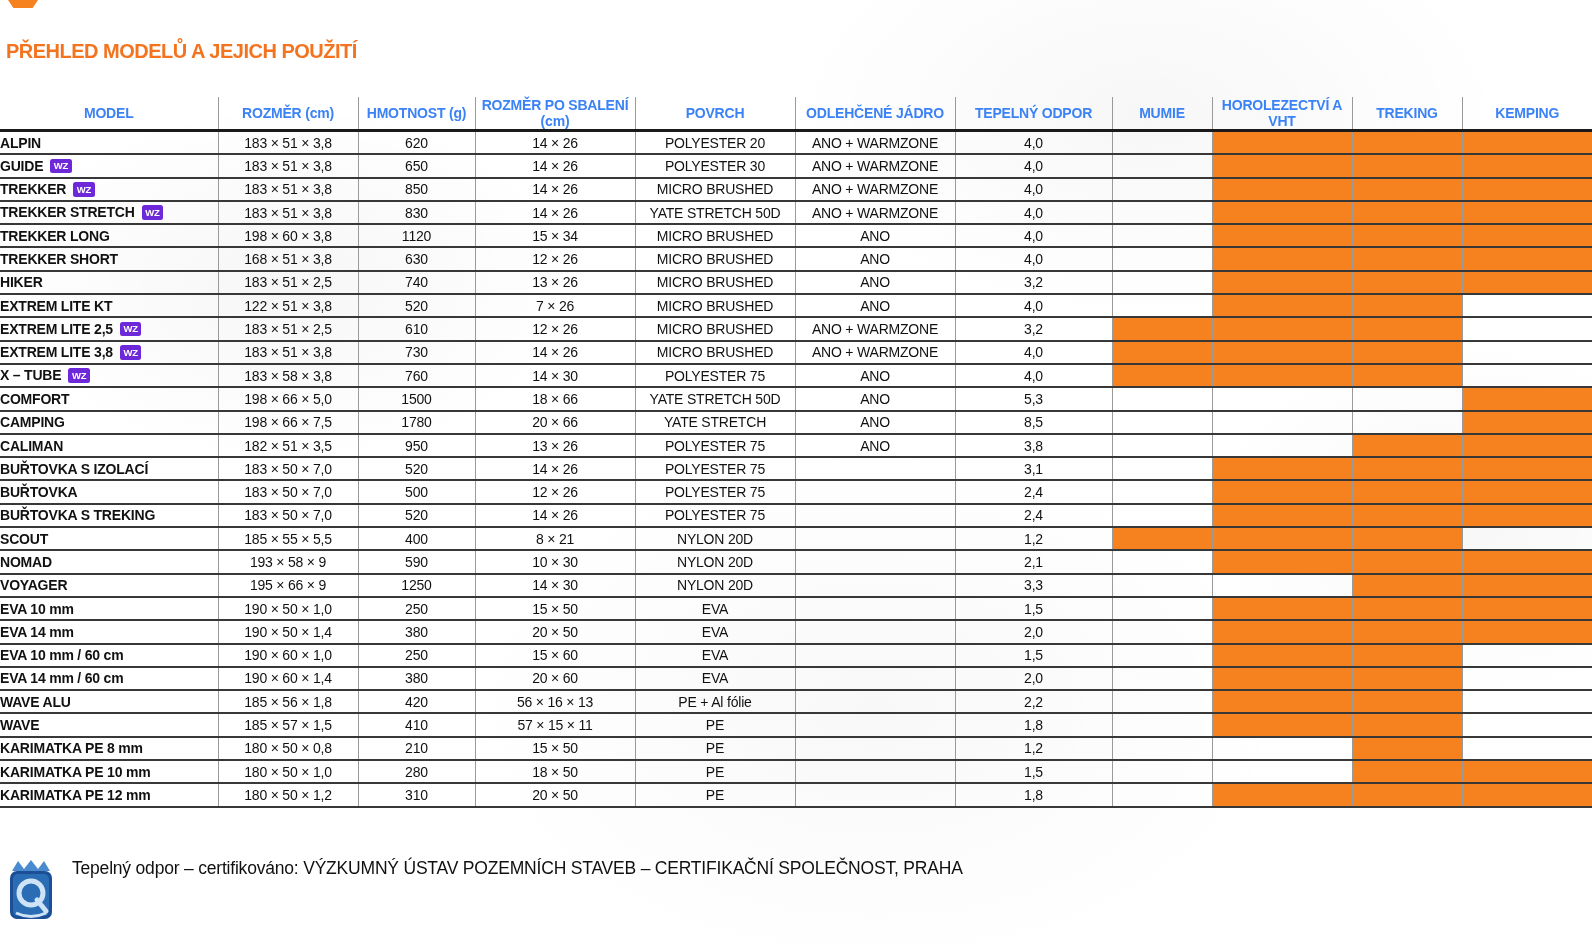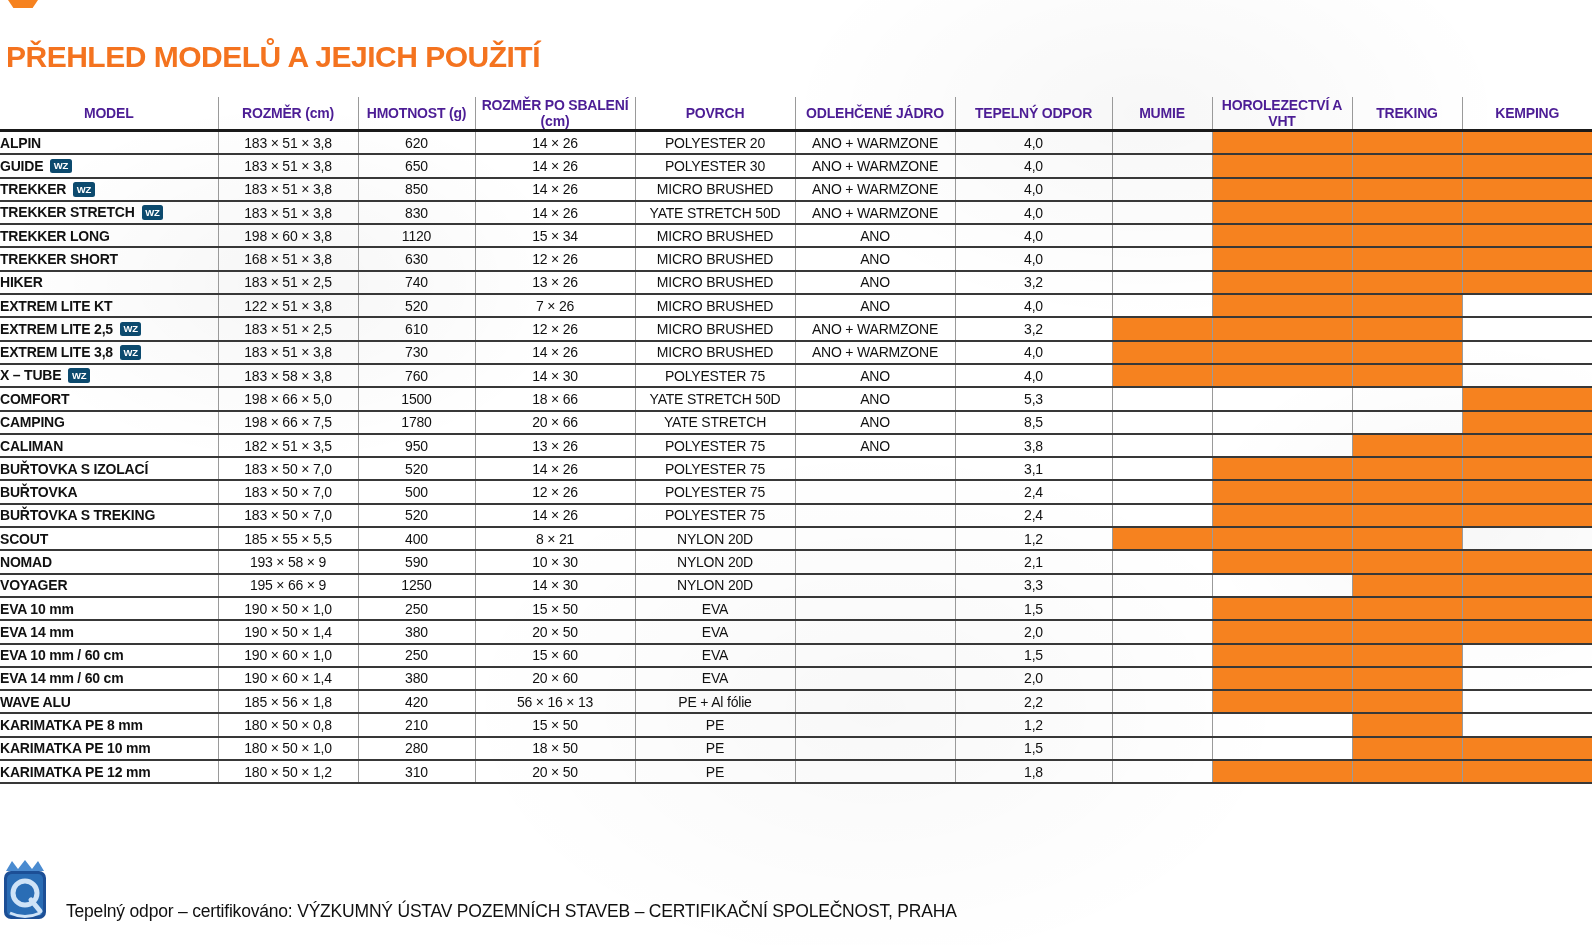--- a/index.html
+++ b/index.html
@@ -19,56 +19,56 @@
       radial-gradient(600px 380px at 55% 75%, rgba(0,0,0,0.028), transparent 70%),
       radial-gradient(380px 260px at 92% 55%, rgba(0,0,0,0.03), transparent 70%);
   }
   .corner-mark {
     position:absolute; left:8px; top:0; width:30px; height:8px;
     background:#f6821f;
     clip-path:polygon(0 0,100% 0,82% 100%,18% 100%);
   }
   .page-title {
     position:absolute; left:6px; top:40px; margin:0;
-    font-size:30px; font-weight:800; letter-spacing:-0.5px;
+    font-size:20px; font-weight:800; letter-spacing:-0.5px;
     color:#f4731f; white-space:nowrap;
   }
   table.models {
     position:absolute; left:0; top:97px; width:1592px;
     border-collapse:collapse; table-layout:fixed;
   }
   thead th {
     height:26px; padding:0;
     font-size:14px; font-weight:700; letter-spacing:-0.2px;
-    color:#4c1d95; text-align:center;
+    color:#3b82f6; text-align:center;
     border-left:1px solid #9a9a9a;
   }
   thead th:first-child { border-left:none; }
   thead tr { border-bottom:3px solid #1a1a1a; }
   tbody tr { border-bottom:2px solid #383838; }
   tbody td {
     height:21.3px; padding:0;
     font-size:14px; font-weight:400; letter-spacing:-0.2px;
     color:#111; text-align:center;
     border-left:1px solid #9a9a9a;
     white-space:nowrap; overflow:hidden;
   }
   tbody td:first-child {
     border-left:none; text-align:left; font-weight:700;
   }
   td.orange { background:#f6821f; }
   .wz-badge {
-    display:inline-block; background:#0c4a6e; color:#fff;
+    display:inline-block; background:#6d28d9; color:#fff;
     font-size:9.5px; font-weight:700; line-height:1;
     padding:2.5px 3.5px; border-radius:2.5px;
     margin-left:7px; vertical-align:middle; position:relative; top:-1px;
   }
   .footer {
-    position:absolute; left:2px; top:858px;
-    display:flex; align-items:flex-end; gap:18px;
+    position:absolute; left:8px; top:858px;
+    display:flex; align-items:flex-start; gap:18px;
   }
   .logo { width:46px; height:64px; flex:0 0 auto; }
   .footer-text {
     font-size:17.5px; color:#101010; letter-spacing:-0.2px; white-space:nowrap;
   }
 </style>
 </head>
 <body>
 
 <div class="corner-mark"></div>
@@ -424,20 +424,33 @@
         <td>56 × 16 × 13</td>
         <td>PE + Al fólie</td>
         <td></td>
         <td>2,2</td>
         <td></td>
         <td class="orange"></td>
         <td class="orange"></td>
         <td></td>
       </tr>
       <tr>
+        <td><span>WAVE</span></td>
+        <td>185 × 57 × 1,5</td>
+        <td>410</td>
+        <td>57 × 15 × 11</td>
+        <td>PE</td>
+        <td></td>
+        <td>1,8</td>
+        <td></td>
+        <td class="orange"></td>
+        <td class="orange"></td>
+        <td></td>
+      </tr>
+      <tr>
         <td><span>KARIMATKA PE 8 mm</span></td>
         <td>180 × 50 × 0,8</td>
         <td>210</td>
         <td>15 × 50</td>
         <td>PE</td>
         <td></td>
         <td>1,2</td>
         <td></td>
         <td></td>
         <td class="orange"></td>

